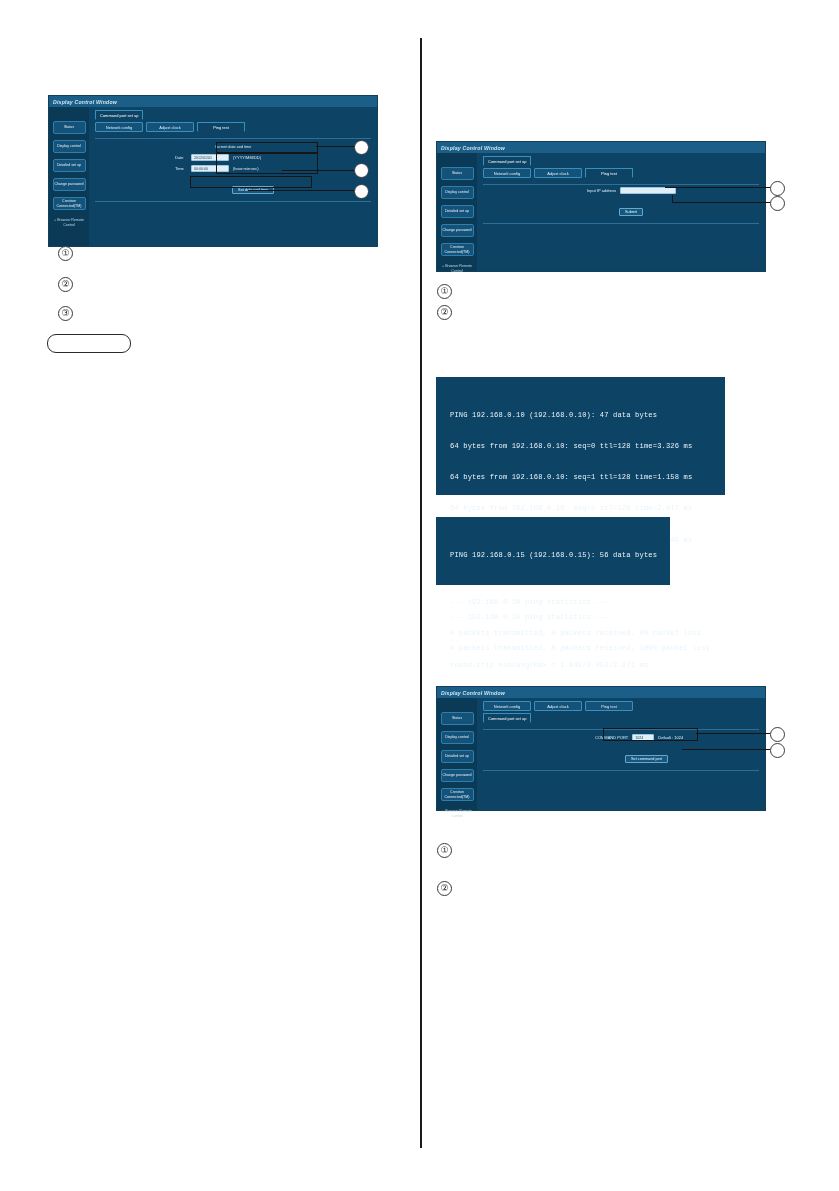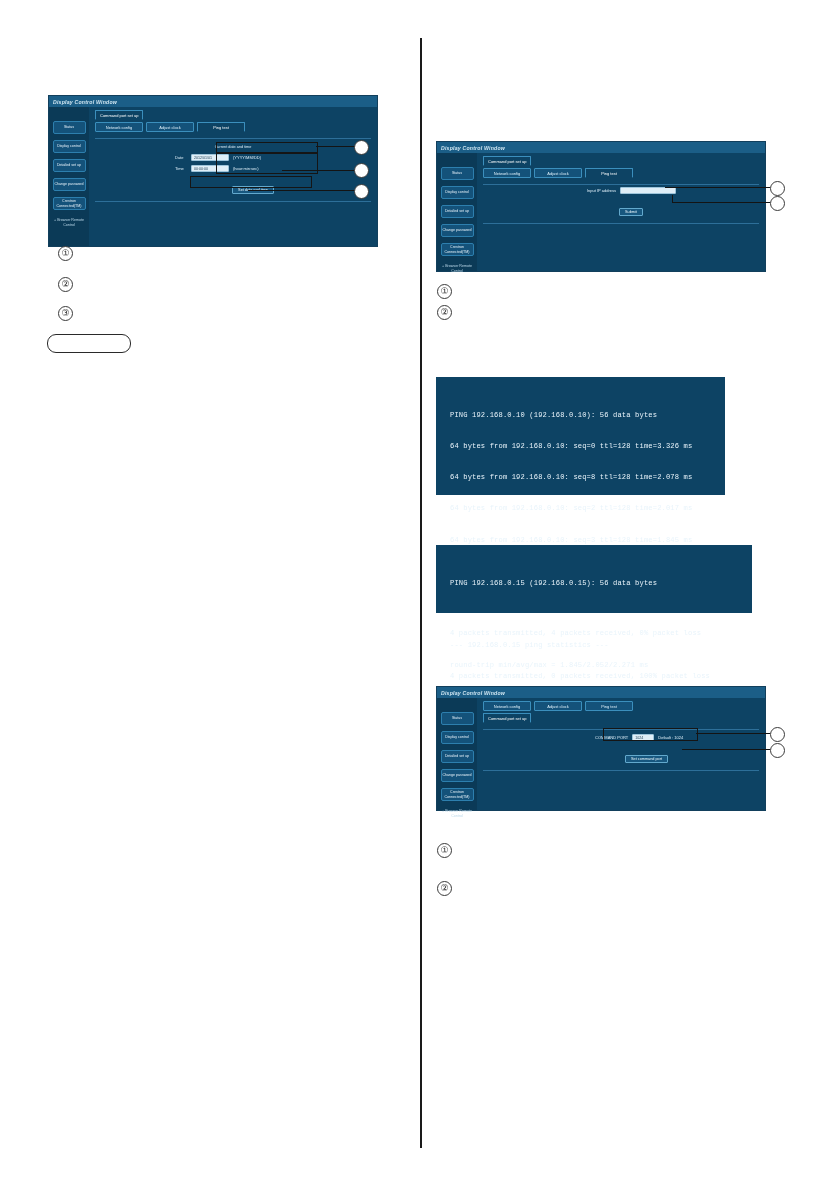--- a/index.html
+++ b/index.html
@@ -236,32 +236,32 @@
   <div class="lead" style="left:665px;top:187px;width:105px;height:1.3px;"></div>
   <div class="lead" style="left:672px;top:202px;width:98px;height:1.3px;"></div>
   <div class="lead" style="left:672px;top:195px;width:1.3px;height:8px;"></div>
   <div class="callout" style="left:770px;top:181px;"></div>
   <div class="callout" style="left:770px;top:196px;"></div>
 
   <div class="callout" style="left:437px;top:284px;">①</div>
   <div class="callout" style="left:437px;top:305px;">②</div>
 
   <div class="term" style="left:436px;top:377px;width:289px;height:118px;">
-    <div>PING 192.168.0.10 (192.168.0.10): 56 data bytes</div>
+    <div>PING 192.168.0.10 (192.168.0.10): 47 data bytes</div>
     <div>64 bytes from 192.168.0.10: seq=0 ttl=128 time=3.326 ms</div>
-    <div>64 bytes from 192.168.0.10: seq=8 ttl=128 time=2.078 ms</div>
+    <div>64 bytes from 192.168.0.10: seq=1 ttl=128 time=1.158 ms</div>
     <div>64 bytes from 192.168.0.10: seq=2 ttl=128 time=2.017 ms</div>
     <div>64 bytes from 192.168.0.10: seq=3 ttl=128 time=1.845 ms</div>
     <div>&nbsp;</div>
     <div>--- 192.168.0.10 ping statistics ---</div>
     <div>4 packets transmitted, 4 packets received, 0% packet loss</div>
     <div>round-trip min/avg/max = 1.845/2.052/2.271 ms</div>
   </div>
 
-  <div class="term" style="left:436px;top:517px;width:316px;height:68px;margin-top:28px;">
+  <div class="term" style="left:436px;top:517px;width:234px;height:68px;">
     <div>PING 192.168.0.15 (192.168.0.15): 56 data bytes</div>
     <div>&nbsp;</div>
     <div>--- 192.168.0.15 ping statistics ---</div>
     <div>4 packets transmitted, 0 packets received, 100% packet loss</div>
   </div>
 
   <div class="win" style="left:436px;top:686px;width:330px;height:125px;">
     <div class="titlebar">
       <span>Display Control Window</span>
     </div>

